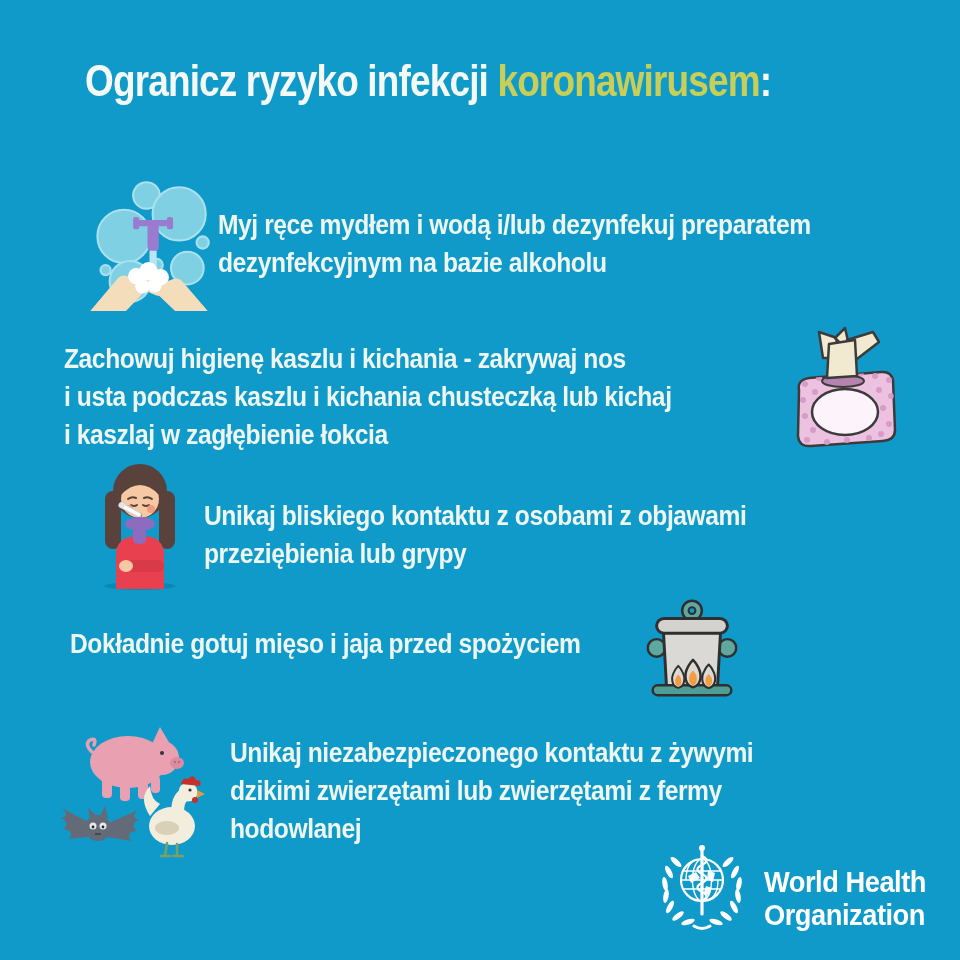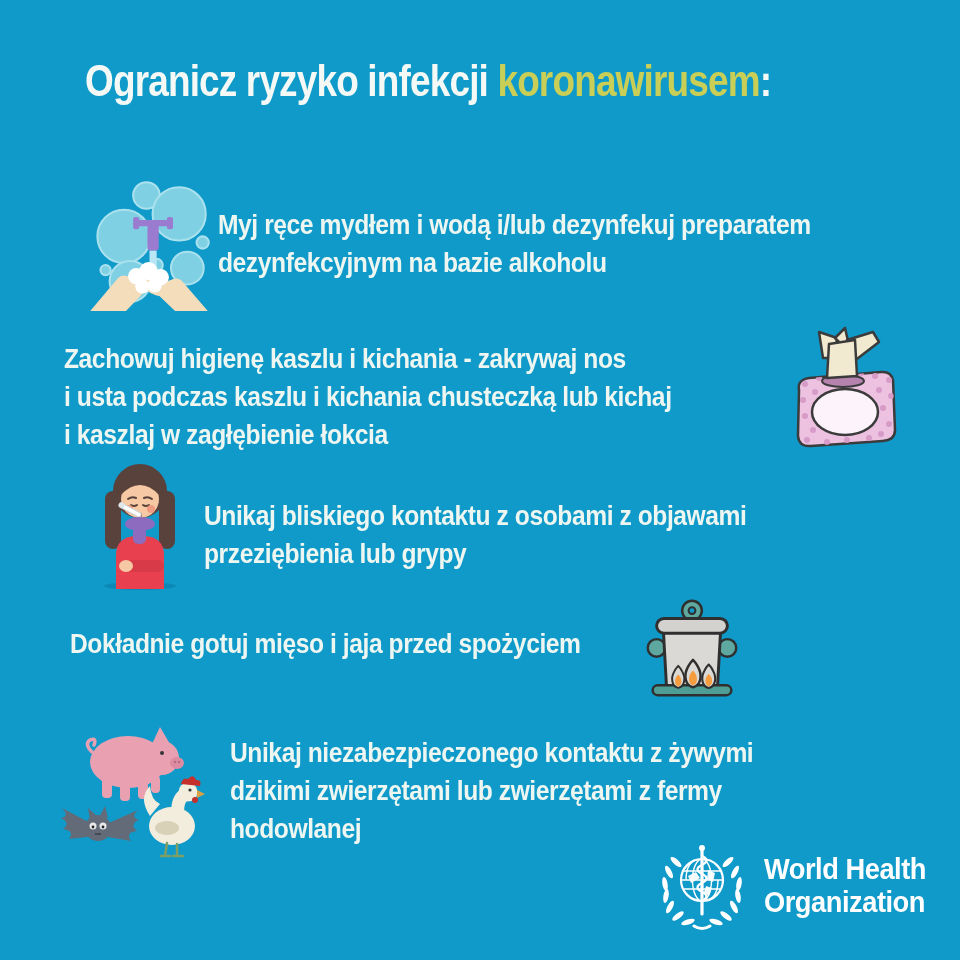--- a/index.html
+++ b/index.html
@@ -21,21 +21,21 @@
   .r1t{left:218px;top:206px;}
   .r2t{left:64px;top:340px;}
   .r3t{left:204px;top:497px;}
   .r4t{left:70px;top:625px;}
   .r5t{left:230px;top:734px;}
   .i1{left:85px;top:173px;}
   .i2{left:785px;top:326px;}
   .i3{left:90px;top:456px;}
   .i4{left:633px;top:586px;}
   .i5{left:46px;top:720px;}
-  .who{position:absolute;left:650px;top:840px;display:flex;align-items:center;color:#ffffff;}
+  .who{position:absolute;left:650px;top:840px;display:flex;align-items:flex-end;color:#ffffff;}
   .who-text{font-size:29px;line-height:33px;letter-spacing:-.5px;margin-left:10px;transform:scaleX(.94);transform-origin:left center;white-space:nowrap;}
 </style>
 </head>
 <body>
 
 <div class="poster" style="background: rgb(15, 154, 202);">
 
   <h1 class="title" style="color: rgb(244, 249, 246);"><span>Ogranicz ryzyko infekcji </span><span class="hl" style="color: rgb(201, 207, 86);">koronawirusem</span><span class="tc">:</span></h1>
 
   <svg class="icon i1" width="128" height="138" viewBox="0 0 125 135">

